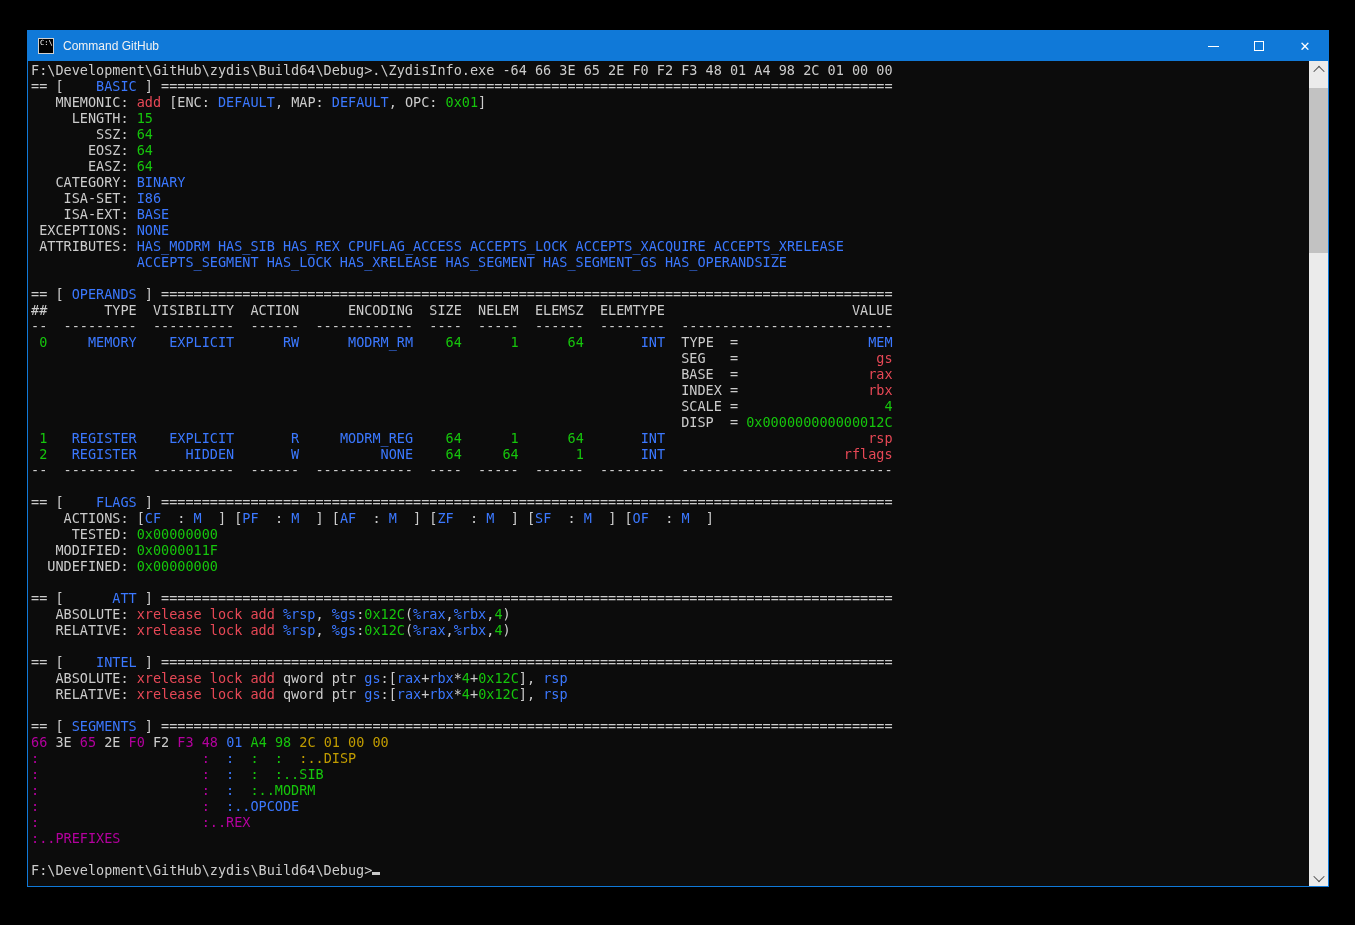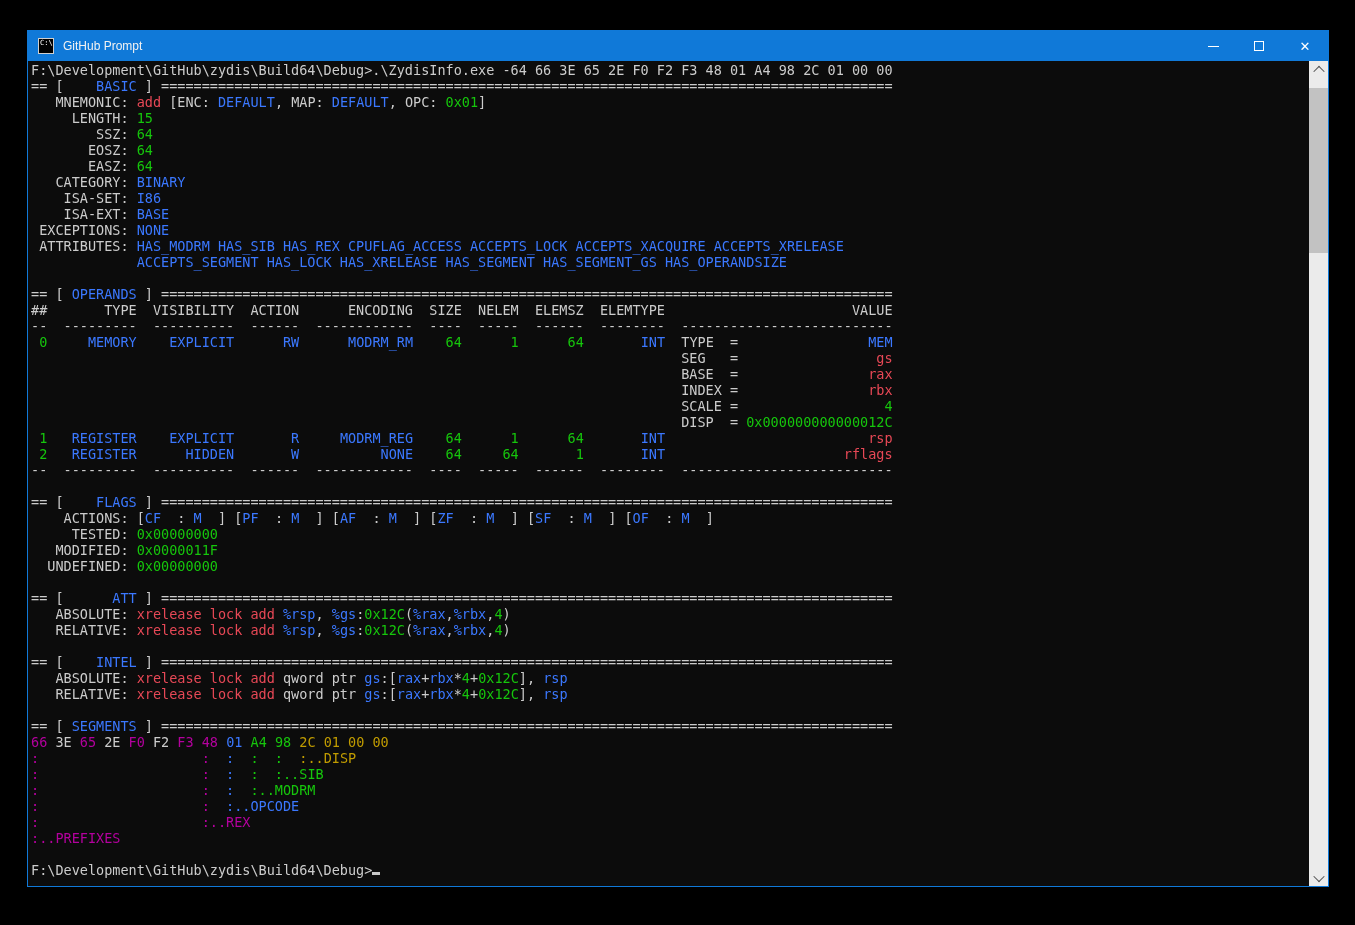--- a/index.html
+++ b/index.html
@@ -40,21 +40,21 @@
 </style>
 </head>
 <body>
 
 <div class="window">
 
   <div class="titlebar">
     <div class="app-icon">
       <span>C:\</span>
     </div>
-    <div class="title-text">GitHub Prompt</div>
+    <div class="title-text">Command GitHub</div>
     <div class="controls">
       <div class="ctrl">
         <div class="glyph-min"></div>
       </div>
       <div class="ctrl">
         <div class="glyph-max"></div>
       </div>
       <div class="ctrl">
         <div class="glyph-close">✕</div>
       </div>

